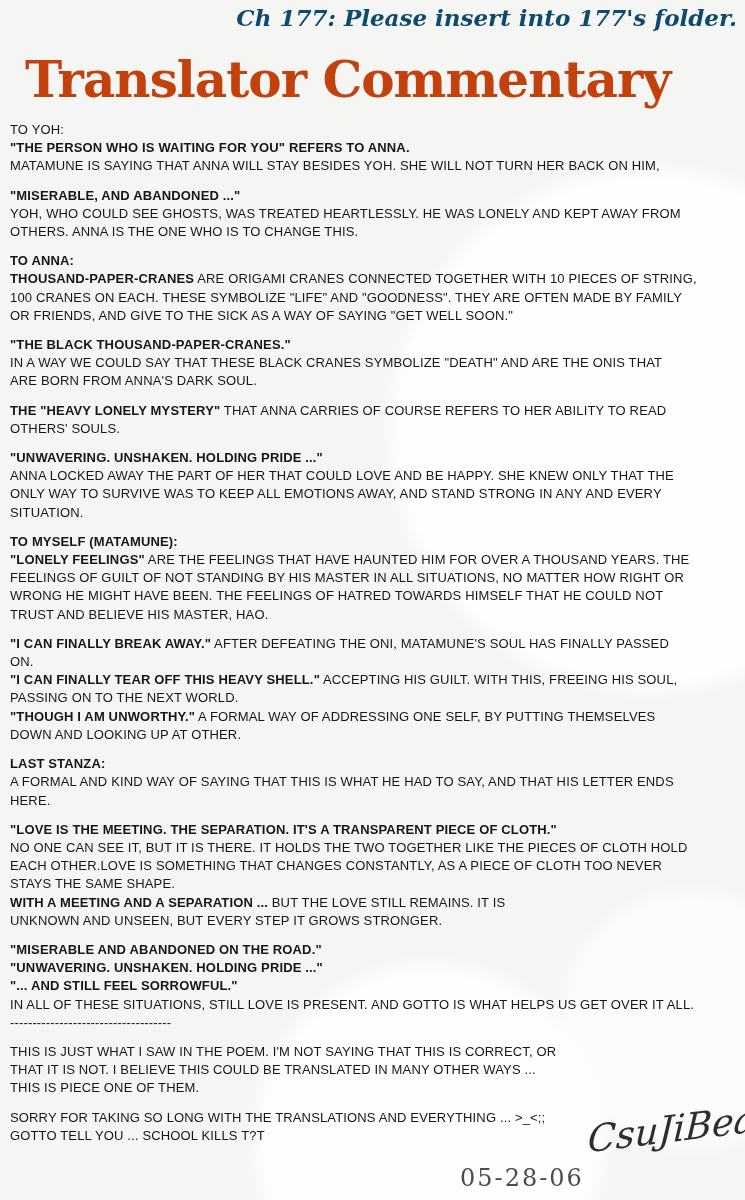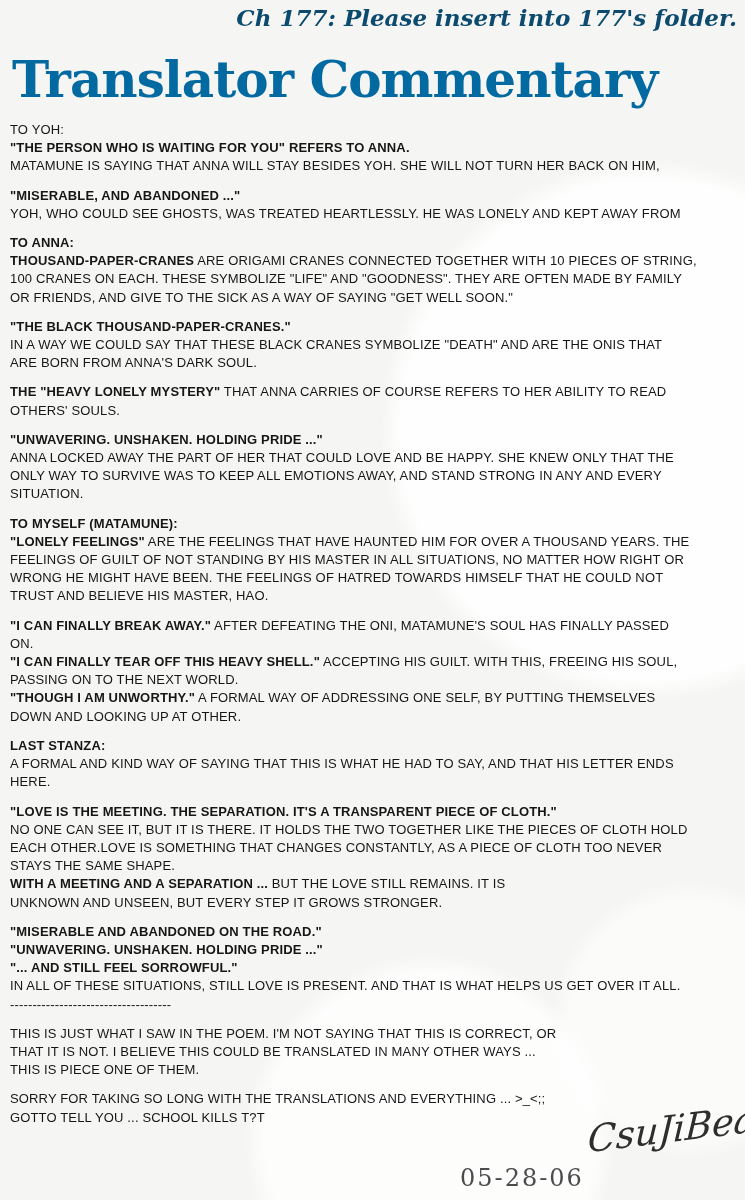--- a/index.html
+++ b/index.html
@@ -23,26 +23,26 @@
     position:absolute;top:4px;right:8px;
     font-family:"DejaVu Serif", serif;
     font-weight:bold;
     font-size:23px;
     letter-spacing:0px;
     color:#0c4a6e;
     white-space:nowrap;
     font-style:italic;
   }
   .page-title{
-    position:absolute;top:50px;left:12px;
+    position:absolute;top:50px;left:25px;
     font-family:"DejaVu Serif", serif;
     font-weight:bold;
     font-size:50px;
     letter-spacing:-1px;
-    color:#0369a1;
+    color:#c2410c;
     white-space:nowrap;
   }
   .commentary{
     position:absolute;top:121px;left:10px;right:2px;
   }
   .commentary .line{
     font-size:13px;
     line-height:18.2px;
     letter-spacing:0.15px;
     white-space:nowrap;
@@ -78,20 +78,21 @@
 
 <div class="page-title">Translator Commentary</div>
 
 <div class="commentary">
     <div class="line"><span>TO YOH:</span></div>
     <div class="line"><b>"THE PERSON WHO IS WAITING FOR YOU" REFERS TO ANNA.</b></div>
     <div class="line"><span>MATAMUNE IS SAYING THAT ANNA WILL STAY BESIDES YOH. SHE WILL NOT TURN HER BACK ON HIM,</span></div>
     <div class="gap"></div>
     <div class="line"><b>"MISERABLE, AND ABANDONED ..."</b></div>
     <div class="line"><span>YOH, WHO COULD SEE GHOSTS, WAS TREATED HEARTLESSLY. HE WAS LONELY AND KEPT AWAY FROM</span></div>
+    <div class="line"><span>OTHERS. ANNA IS THE ONE WHO IS TO CHANGE THIS.</span></div>
     <div class="gap"></div>
     <div class="line"><b>TO ANNA:</b></div>
     <div class="line"><b>THOUSAND-PAPER-CRANES</b><span> ARE ORIGAMI CRANES CONNECTED TOGETHER WITH 10 PIECES OF STRING,</span></div>
     <div class="line"><span>100 CRANES ON EACH. THESE SYMBOLIZE "LIFE" AND "GOODNESS". THEY ARE OFTEN MADE BY FAMILY</span></div>
     <div class="line"><span>OR FRIENDS, AND GIVE TO THE SICK AS A WAY OF SAYING "GET WELL SOON."</span></div>
     <div class="gap"></div>
     <div class="line"><b>"THE BLACK THOUSAND-PAPER-CRANES."</b></div>
     <div class="line"><span>IN A WAY WE COULD SAY THAT THESE BLACK CRANES SYMBOLIZE "DEATH" AND ARE THE ONIS THAT</span></div>
     <div class="line"><span>ARE BORN FROM ANNA'S DARK SOUL.</span></div>
     <div class="gap"></div>
@@ -123,21 +124,21 @@
     <div class="line"><b>"LOVE IS THE MEETING. THE SEPARATION. IT'S A TRANSPARENT PIECE OF CLOTH."</b></div>
     <div class="line"><span>NO ONE CAN SEE IT, BUT IT IS THERE. IT HOLDS THE TWO TOGETHER LIKE THE PIECES OF CLOTH HOLD</span></div>
     <div class="line"><span>EACH OTHER.LOVE IS SOMETHING THAT CHANGES CONSTANTLY, AS A PIECE OF CLOTH TOO NEVER</span></div>
     <div class="line"><span>STAYS THE SAME SHAPE.</span></div>
     <div class="line"><b>WITH A MEETING AND A SEPARATION ...</b><span> BUT THE LOVE STILL REMAINS. IT IS</span></div>
     <div class="line"><span>UNKNOWN AND UNSEEN, BUT EVERY STEP IT GROWS STRONGER.</span></div>
     <div class="gap"></div>
     <div class="line"><b>"MISERABLE AND ABANDONED ON THE ROAD."</b></div>
     <div class="line"><b>"UNWAVERING. UNSHAKEN. HOLDING PRIDE ..."</b></div>
     <div class="line"><b>"... AND STILL FEEL SORROWFUL."</b></div>
-    <div class="line"><span>IN ALL OF THESE SITUATIONS, STILL LOVE IS PRESENT. AND THAT IS WHAT HELPS US GET OVER IT ALL.</span></div>
+    <div class="line"><span>IN ALL OF THESE SITUATIONS, STILL LOVE IS PRESENT. AND GOTTO IS WHAT HELPS US GET OVER IT ALL.</span></div>
     <div class="line"><span>------------------------------------</span></div>
     <div class="gap"></div>
     <div class="line"><span>THIS IS JUST WHAT I SAW IN THE POEM. I'M NOT SAYING THAT THIS IS CORRECT, OR</span></div>
     <div class="line"><span>THAT IT IS NOT. I BELIEVE THIS COULD BE TRANSLATED IN MANY OTHER WAYS ...</span></div>
     <div class="line"><span>THIS IS PIECE ONE OF THEM.</span></div>
     <div class="gap"></div>
     <div class="line"><span>SORRY FOR TAKING SO LONG WITH THE TRANSLATIONS AND EVERYTHING ... &gt;_&lt;;;</span></div>
     <div class="line"><span>GOTTO TELL YOU ... SCHOOL KILLS T?T</span></div>
   </div>
 

